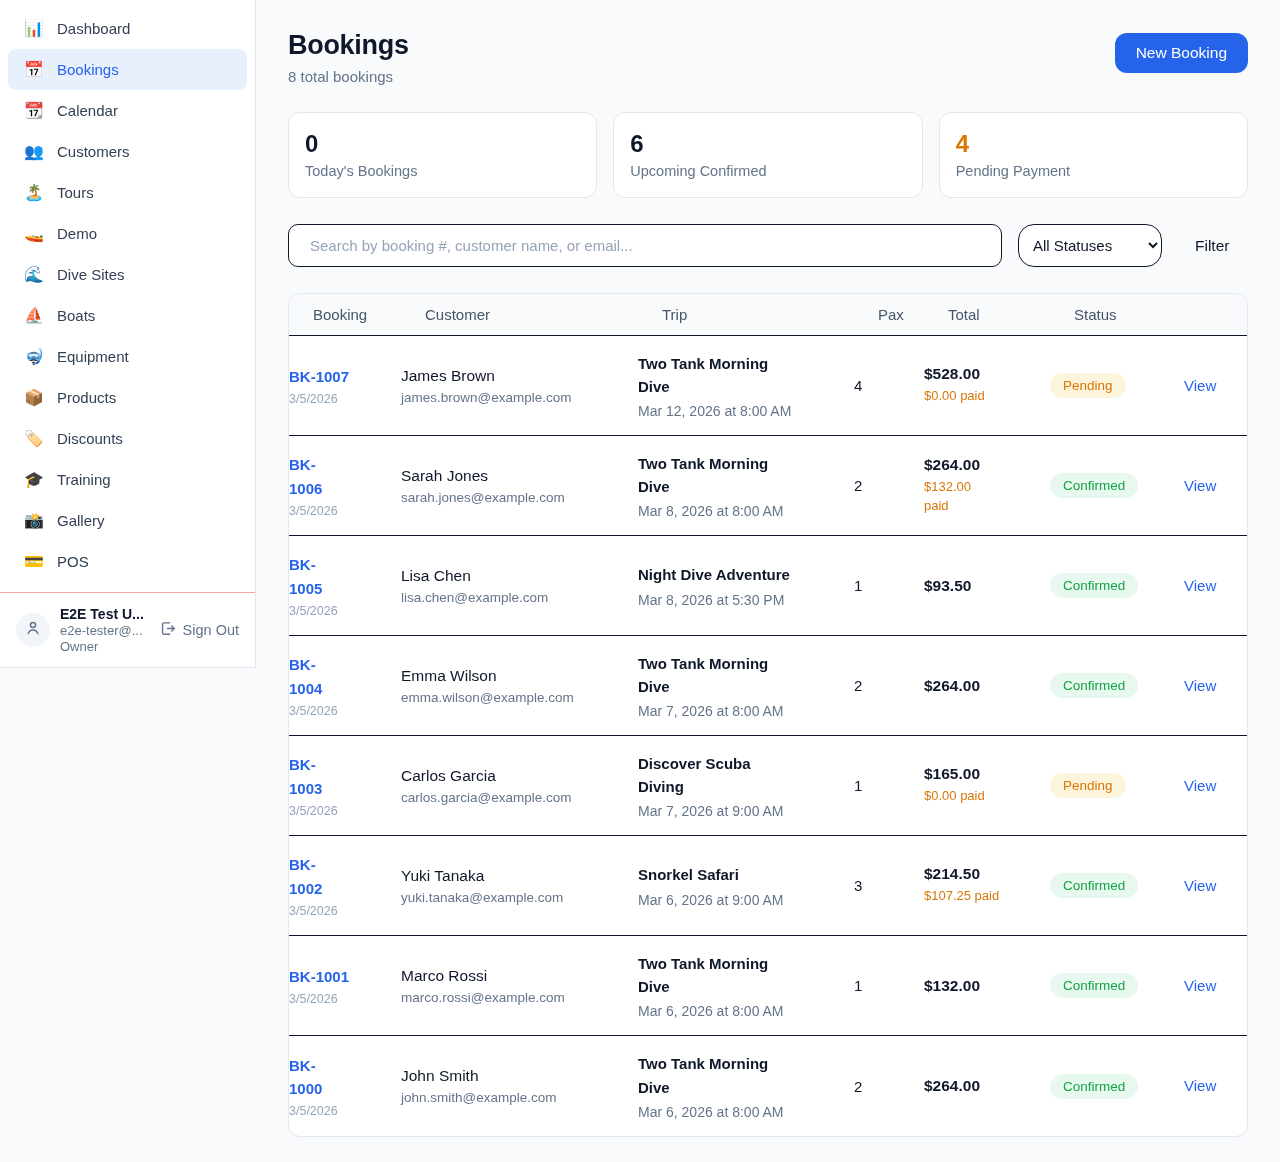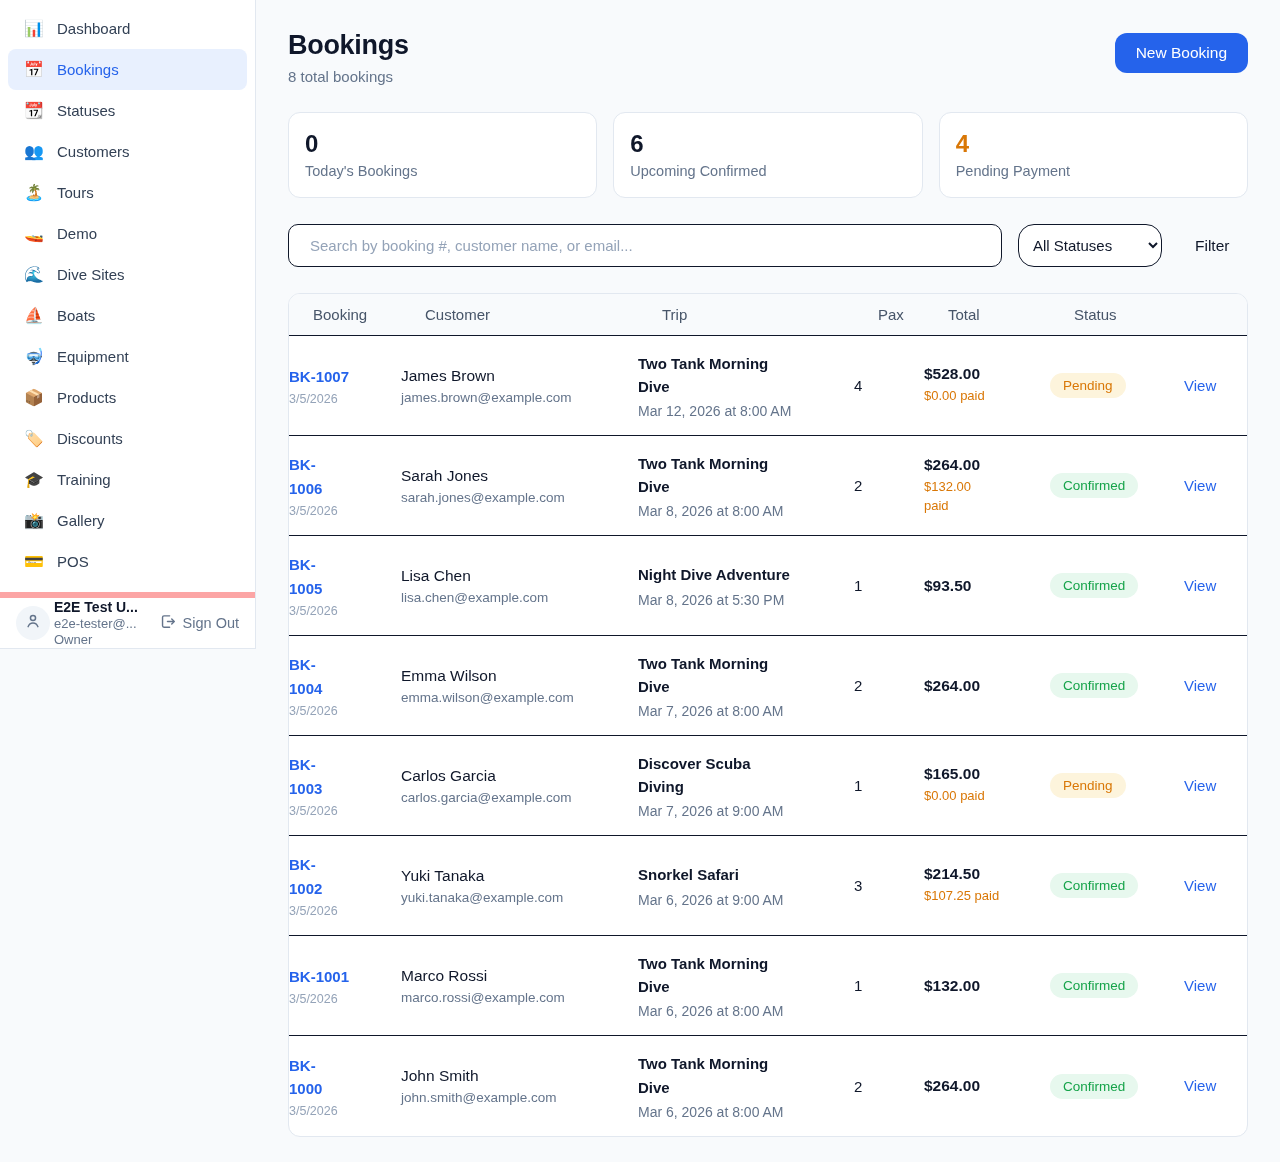--- a/index.html
+++ b/index.html
@@ -19,22 +19,22 @@
   .brand { color:#2563eb; font-size:19px; font-weight:800; }
   .brand-domain { color:#334155; font-size:13.5px; margin-top:7px; }
   .nav { padding:8px 8px 10px; }
   .nav-item {
     display:flex; align-items:center; gap:13px; padding:11px 16px;
     border-radius:8px; font-size:15px; color:#334155; cursor:pointer;
   }
   .nav-item .ic { width:20px; font-size:16px; text-align:center; flex:none; }
   .nav-item.active { background:#e8f0fe; color:#2563eb; font-weight:500; }
   .user-block {
-    border-top:6px solid #fca5a5; padding:1px 16px;
-    display:flex; align-items:center; gap:4px;
+    border-top:1px solid #fca5a5; padding:13px 16px;
+    display:flex; align-items:center; gap:10px;
   }
   .avatar {
     width:34px; height:34px; border-radius:50%; background:#f1f5f9;
     display:flex; align-items:center; justify-content:center; flex:none;
   }
   .user-meta { flex:1; min-width:0; }
   .user-name { font-size:14px; font-weight:700; color:#0f172a; white-space:nowrap; }
   .user-email,.user-role { font-size:13px; color:#64748b; margin-top:1px; white-space:nowrap; }
   .signout { display:flex; align-items:center; gap:7px; color:#64748b; font-size:14.5px; cursor:pointer; flex:none; }
 
@@ -115,21 +115,21 @@
     <span class="lbl">Dashboard</span>
   </div>
 
   <div class="nav-item active">
     <span class="ic">📅</span>
     <span class="lbl">Bookings</span>
   </div>
 
   <div class="nav-item">
     <span class="ic">📆</span>
-    <span class="lbl">Statuses</span>
+    <span class="lbl">Calendar</span>
   </div>
 
   <div class="nav-item">
     <span class="ic">👥</span>
     <span class="lbl">Customers</span>
   </div>
 
   <div class="nav-item">
     <span class="ic">🏝️</span>
     <span class="lbl">Tours</span>

